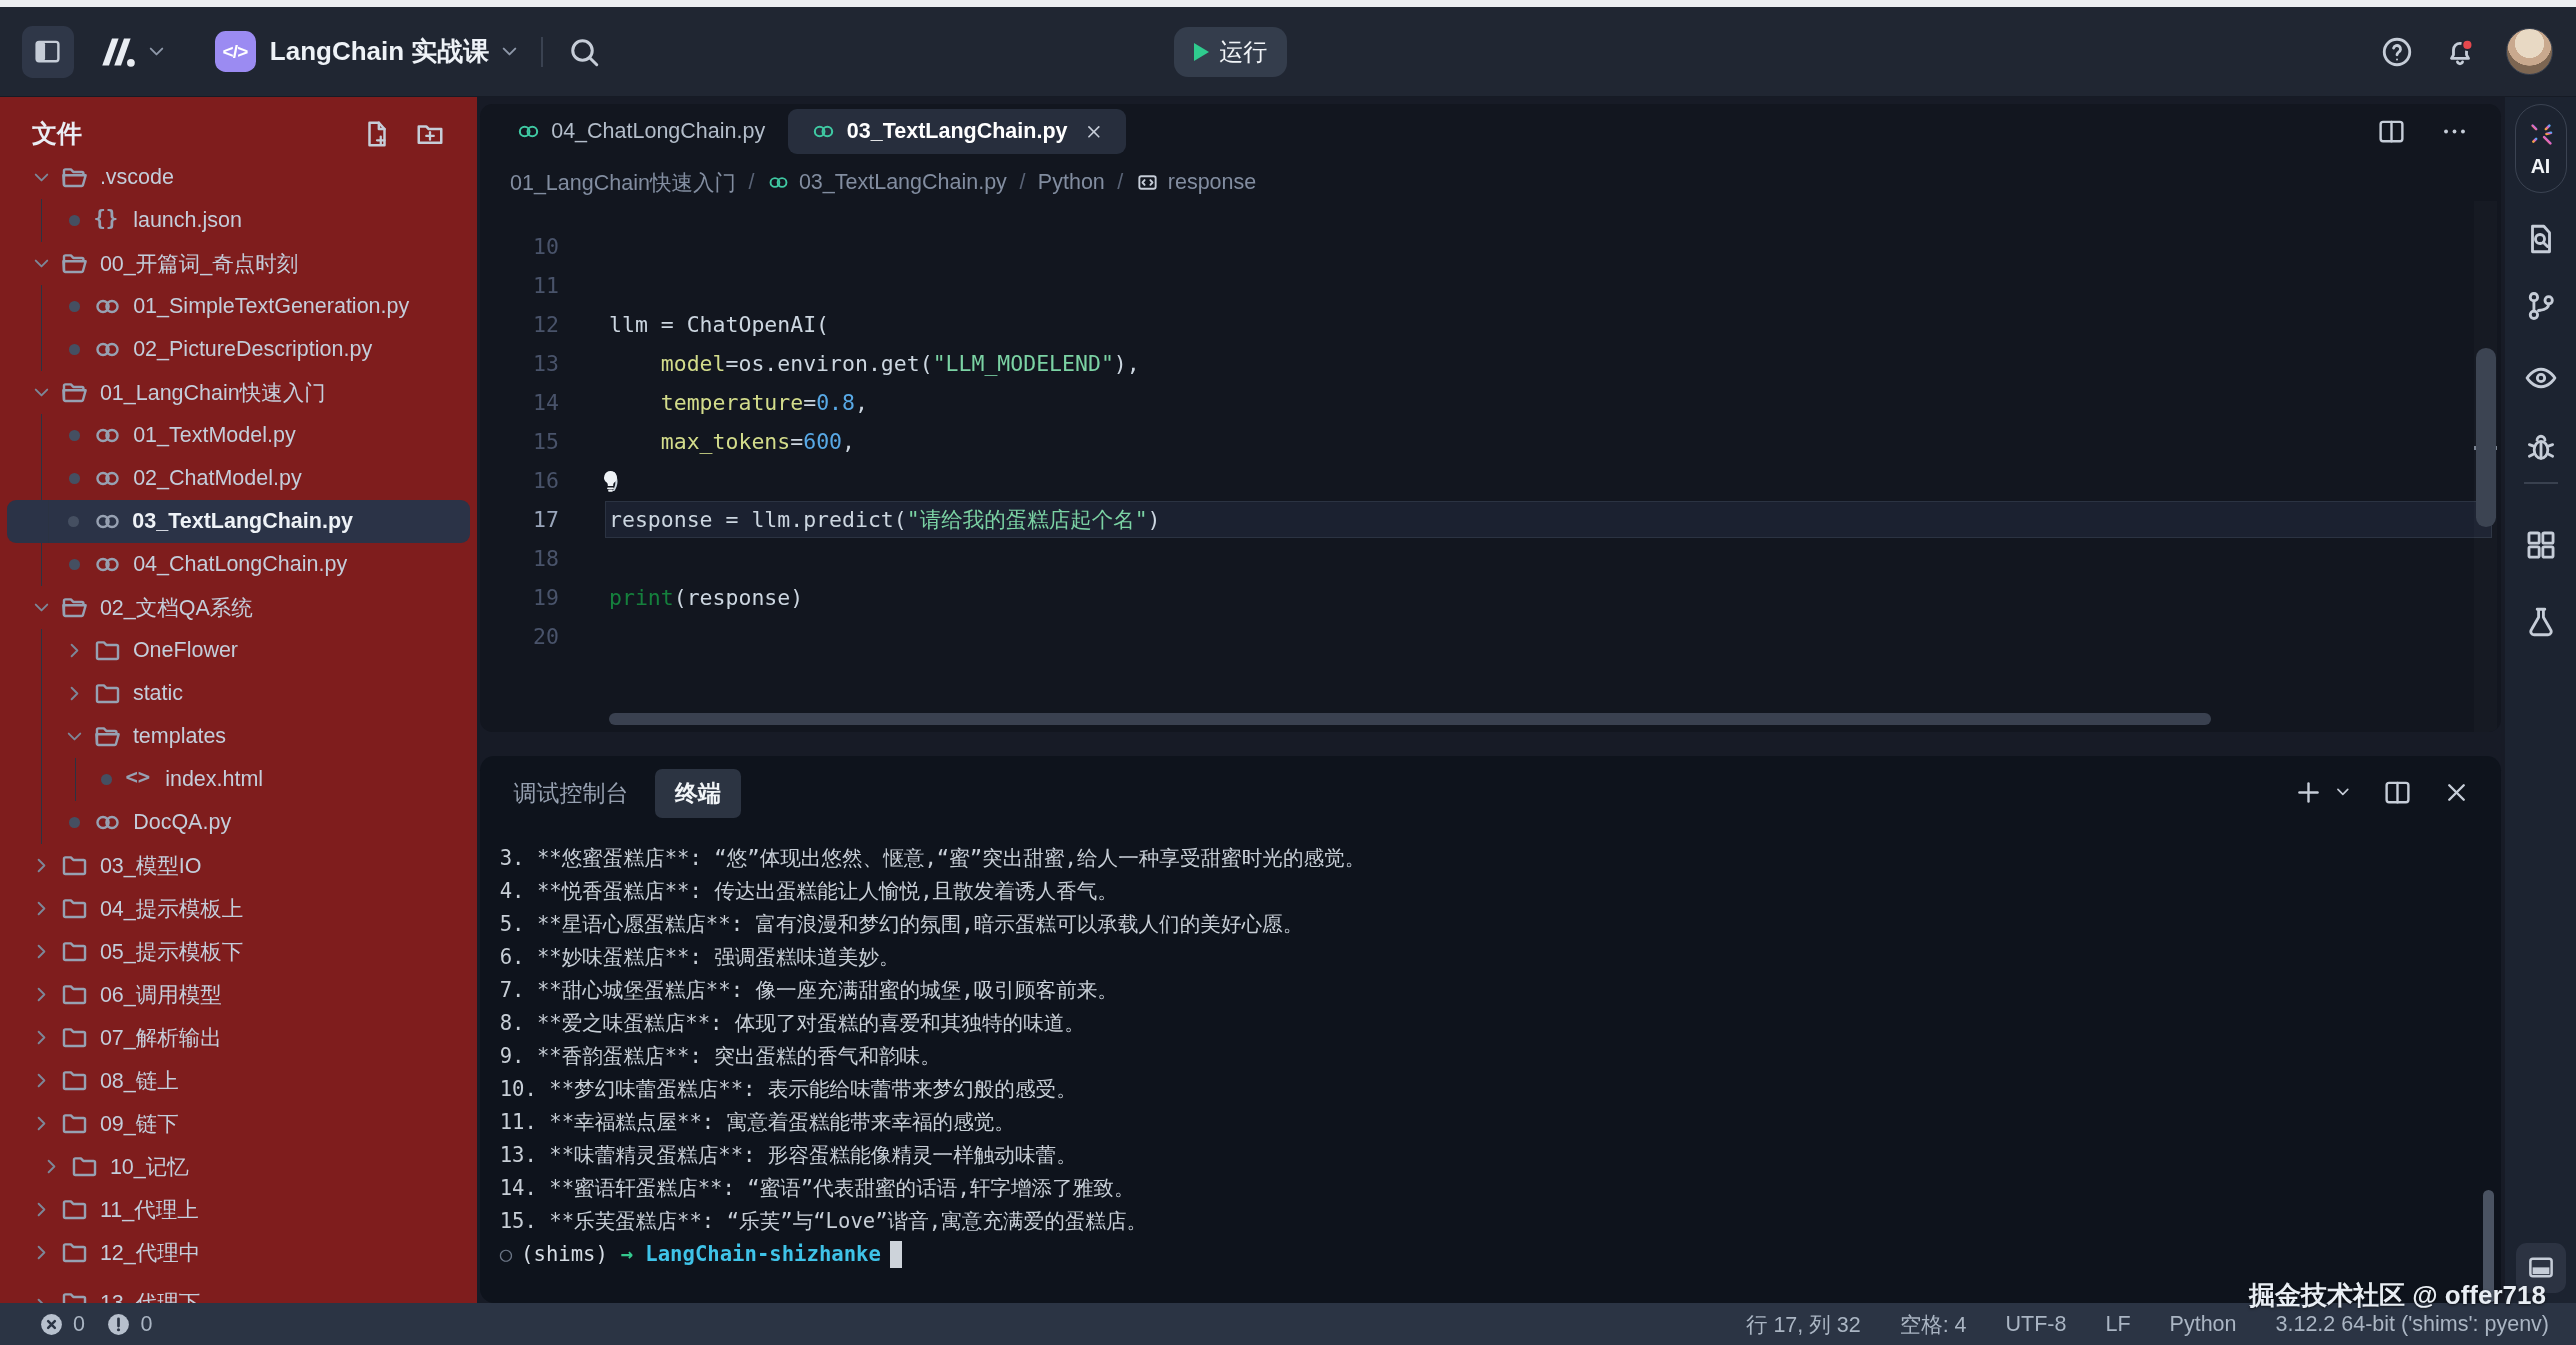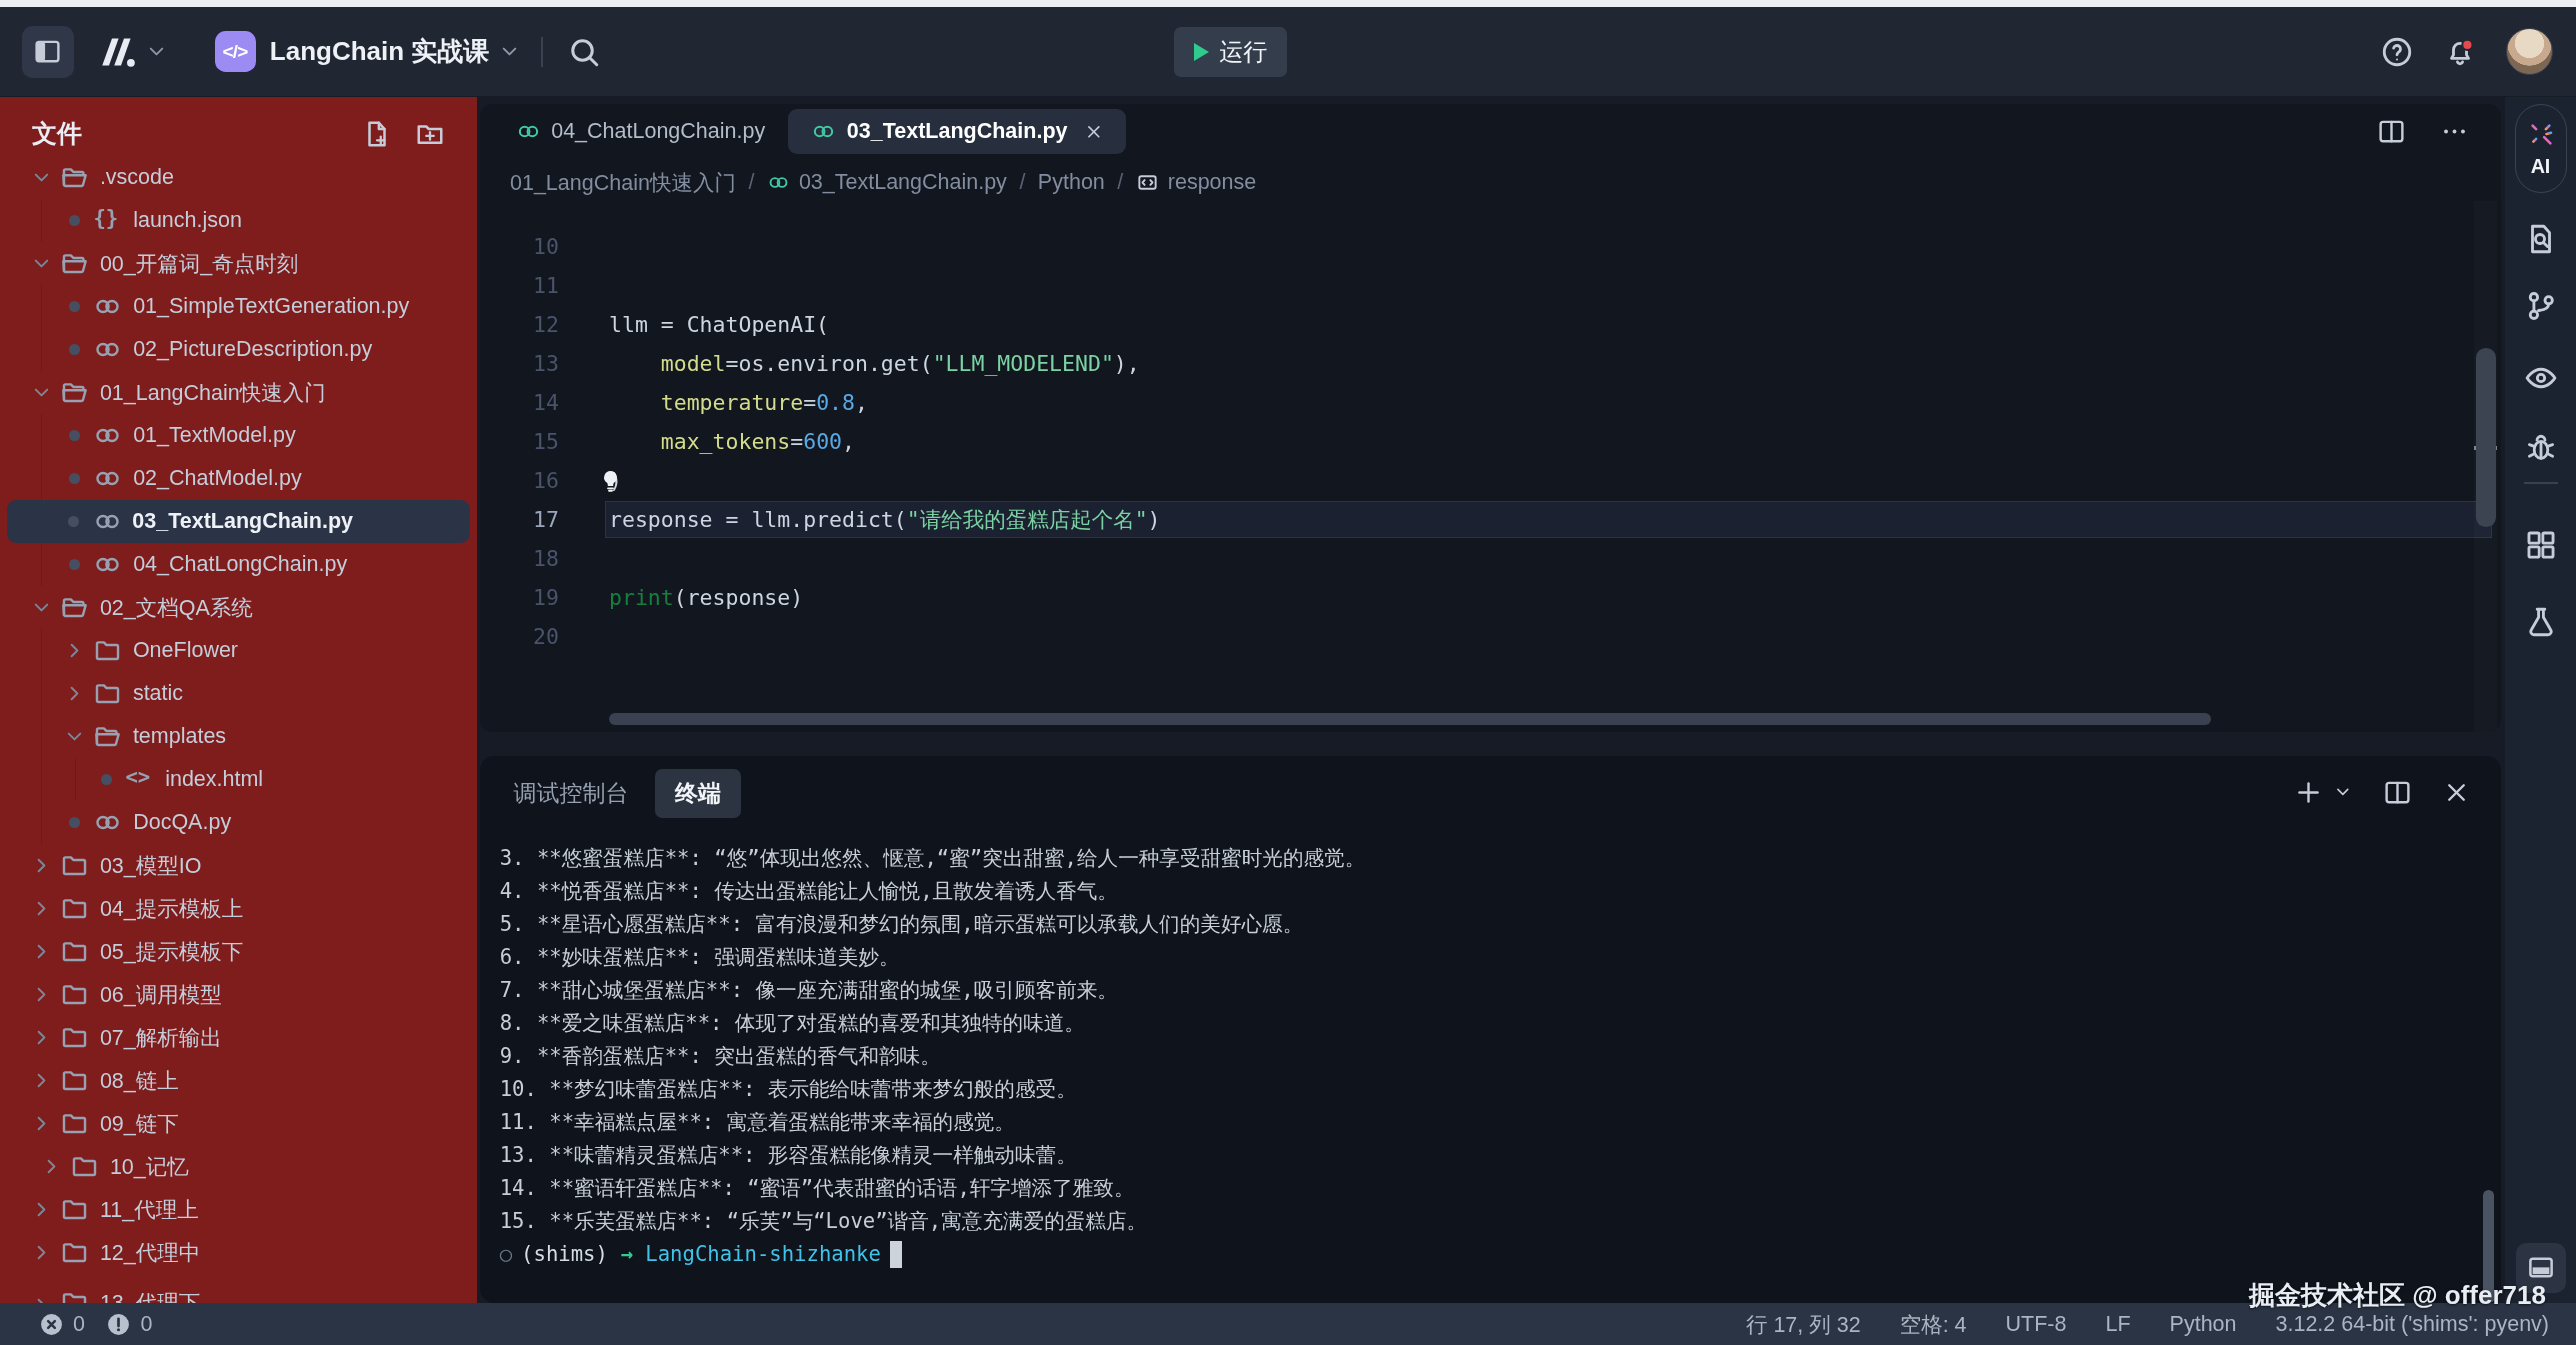--- a/index.html
+++ b/index.html
@@ -15,21 +15,21 @@
   .icon { display:inline-flex; align-items:center; justify-content:center; color:#c6cdd8; }
   .icon svg { width:100%; height:100%; }
   #logo { margin-left:23px; width:39px; height:36px; }
   .chev { width:23px; height:23px; color:#8d97a8; margin-left:9px; }
   #app-icon { margin-left:47px; width:41px; height:41px; border-radius:10.7px; background:#9b8bf2;
     color:#fff; font-weight:bold; font-size:19px; display:flex; align-items:center; justify-content:center;
     letter-spacing:-0.9px; }
   #project-name { margin-left:14.3px; font-size:26px; font-weight:bold; color:#eef2f7; }
   .tb-divider { width:1.8px; height:30px; background:#3a4251; margin-left:19.7px; }
   #search-btn { margin-left:23px; width:36px; height:36px; }
-  #run-btn { position:absolute; left:1174px; top:19.7px; width:113px; height:50px; border-radius:7px;
+  #run-btn { position:absolute; left:1174px; top:19.7px; width:113px; height:50px; border-radius:14px;
     background:#343d4c; display:flex; align-items:center; justify-content:center; gap:10.7px; }
   .play-tri { width:0; height:0; border-left:15px solid #2fcb8e; border-top:9px solid transparent;
     border-bottom:9px solid transparent; }
   #run-label { color:#f2f5f8; font-size:24px; }
   #tb-right { position:absolute; right:23px; top:0; height:89px; display:flex; align-items:center; gap:29px; }
   .tb-ricon { width:34px; height:34px; position:relative; }
   #avatar { width:47px; height:47px; border-radius:50%;
     background:radial-gradient(circle at 50% 32%, #e8d9c4 0 38%, #c9a98e 39% 58%, #7d6652 59% 100%);
     border:0.9px solid #39414f; }
 
@@ -92,21 +92,21 @@
   #panel-actions { position:absolute; right:30px; top:21.5px; display:flex; align-items:center; gap:30px; }
   .pact { width:29px; height:29px; }
   .pact.small { width:19.7px; height:19.7px; margin-left:-19.7px; }
   #term { position:absolute; left:19.7px; top:86px; right:41px;
     font-family:"DejaVu Sans Mono", monospace; font-size:20.6px; line-height:33px; color:#c7ced6; }
   .tline { white-space:pre; }
   #prompt-line { display:flex; align-items:center; gap:0; }
   #prompt-marker { color:#6b7585; margin-right:9px; }
   #prompt-venv { color:#d5dce4; }
   #prompt-arrow { color:#34c98e; font-weight:bold; margin:0 12.5px; }
-  #prompt-target { color:#3fc3e8; font-weight:normal; }
+  #prompt-target { color:#3fc3e8; font-weight:bold; }
   #cursor-block { display:inline-block; width:12.5px; height:27px; background:#cdd3da; margin-left:9px; vertical-align:middle; }
   #term-scroll { position:absolute; right:7.2px; top:434px; width:10.7px; height:116px; border-radius:5.4px; background:#4a5362; }
   #watermark { position:absolute; right:30px; top:1278px; font-size:26px; font-weight:bold; color:#e8edf3;
     text-shadow:0 0.9px 2.7px rgba(0,0,0,.6); z-index:5; }
 
   
   #activitybar { position:absolute; left:2505px; top:97px; width:71px; height:1206px; background:#1c2330; }
   .act-item { position:absolute; left:50%; transform:translateX(-50%); }
   #ai-pill { top:7.2px; width:52px; height:89px; border:1.8px solid #3b4352; border-radius:27px;
     display:flex; flex-direction:column; align-items:center; justify-content:center; gap:5.4px; }

